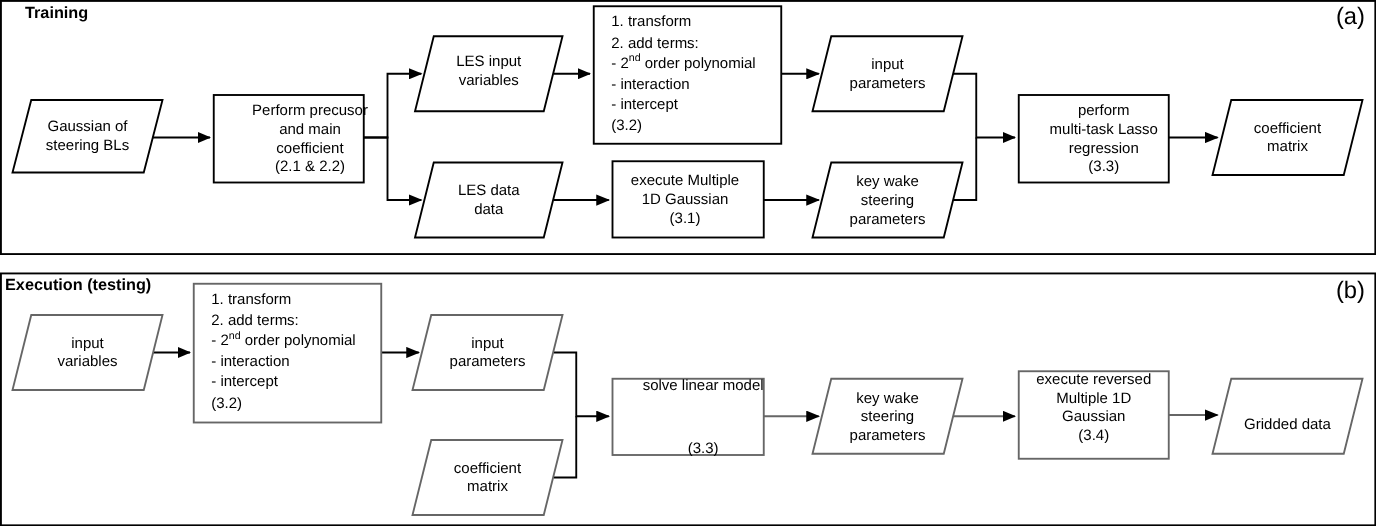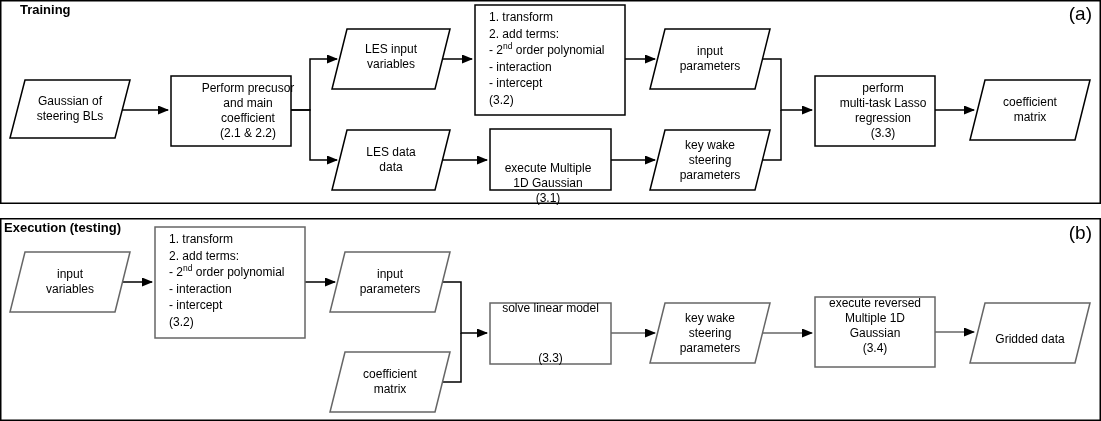--- a/index.html
+++ b/index.html
@@ -123,21 +123,21 @@
         <div class="line center">(3.2)</div>
       </div>
       <div class="node-label" style="left: 650px; top: 29px; width: 120px; height: 60px;">
         <div class="line">input</div>
         <div class="line">parameters</div>
       </div>
       <div class="node-label" style="left: 332px; top: 130px; width: 118px; height: 60px;">
         <div class="line">LES data</div>
         <div class="line">data</div>
       </div>
-      <div class="node-label" style="left: 490px; top: 129px; width: 116px; height: 61px; margin-top: 24px;">
+      <div class="node-label" style="left: 490px; top: 129px; width: 116px; height: 61px;">
         <div class="line">execute Multiple</div>
         <div class="line">1D Gaussian</div>
         <div class="line">(3.1)</div>
       </div>
       <div class="node-label" style="left: 650px; top: 130px; width: 120px; height: 60px;">
         <div class="line">key wake</div>
         <div class="line">steering</div>
         <div class="line">parameters</div>
       </div>
       <div class="node-label" style="left: 815px; top: 76px; width: 136px; height: 70px; border-radius: 22px;">
@@ -163,21 +163,21 @@
         <div class="line center">(3.2)</div>
       </div>
       <div class="node-label" style="left: 330px; top: 252px; width: 120px; height: 60px;">
         <div class="line">input</div>
         <div class="line">parameters</div>
       </div>
       <div class="node-label" style="left: 330px; top: 352px; width: 120px; height: 60px;">
         <div class="line">coefficient</div>
         <div class="line">matrix</div>
       </div>
-      <div class="node-label" style="left: 490px; top: 303px; width: 121px; height: 61px; gap: 35px;">
+      <div class="node-label" style="left: 502px; top: 303px; width: 121px; height: 61px; gap: 35px;">
         <div class="line">solve linear model</div>
         <div class="line">(3.3)</div>
       </div>
       <div class="node-label" style="left: 650px; top: 303px; width: 120px; height: 60px;">
         <div class="line">key wake</div>
         <div class="line">steering</div>
         <div class="line">parameters</div>
       </div>
       <div class="node-label" style="left: 815px; top: 297px; width: 120px; height: 58px;">
         <div class="line">execute reversed</div>

